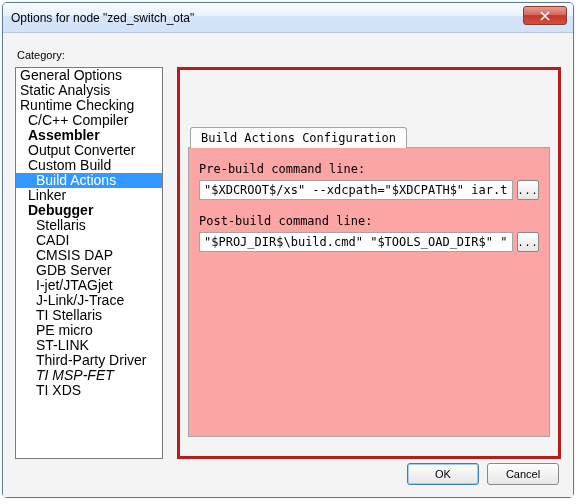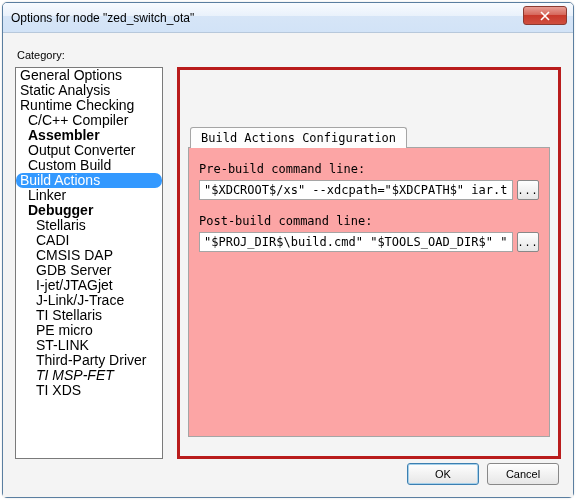--- a/index.html
+++ b/index.html
@@ -210,21 +210,21 @@
 
     <div class="layout">
       <div class="category-list" id="category-list">
           <div class="cat-item" style="padding-left: 4px;">General Options</div>
           <div class="cat-item" style="padding-left: 4px;">Static Analysis</div>
           <div class="cat-item" style="padding-left: 4px;">Runtime Checking</div>
           <div class="cat-item cat-child" style="padding-left: 12px;">C/C++ Compiler</div>
           <div class="cat-item cat-child" style="padding-left: 12px; font-weight: bold;">Assembler</div>
           <div class="cat-item cat-child" style="padding-left: 12px;">Output Converter</div>
           <div class="cat-item cat-child" style="padding-left: 12px;">Custom Build</div>
-          <div class="cat-item selected cat-child" style="padding-left: 4px; border-radius: 7px;">Build Actions</div>
+          <div class="cat-item selected cat-child" style="padding-left: 20px;">Build Actions</div>
           <div class="cat-item cat-child" style="padding-left: 12px;">Linker</div>
           <div class="cat-item cat-child" style="padding-left: 12px; font-weight: bold;">Debugger</div>
           <div class="cat-item cat-child" style="padding-left: 20px;">Stellaris</div>
           <div class="cat-item cat-child" style="padding-left: 20px;">CADI</div>
           <div class="cat-item cat-child" style="padding-left: 20px;">CMSIS DAP</div>
           <div class="cat-item cat-child" style="padding-left: 20px;">GDB Server</div>
           <div class="cat-item cat-child" style="padding-left: 20px;">I-jet/JTAGjet</div>
           <div class="cat-item cat-child" style="padding-left: 20px;">J-Link/J-Trace</div>
           <div class="cat-item cat-child" style="padding-left: 20px;">TI Stellaris</div>
           <div class="cat-item cat-child" style="padding-left: 20px;">PE micro</div>

